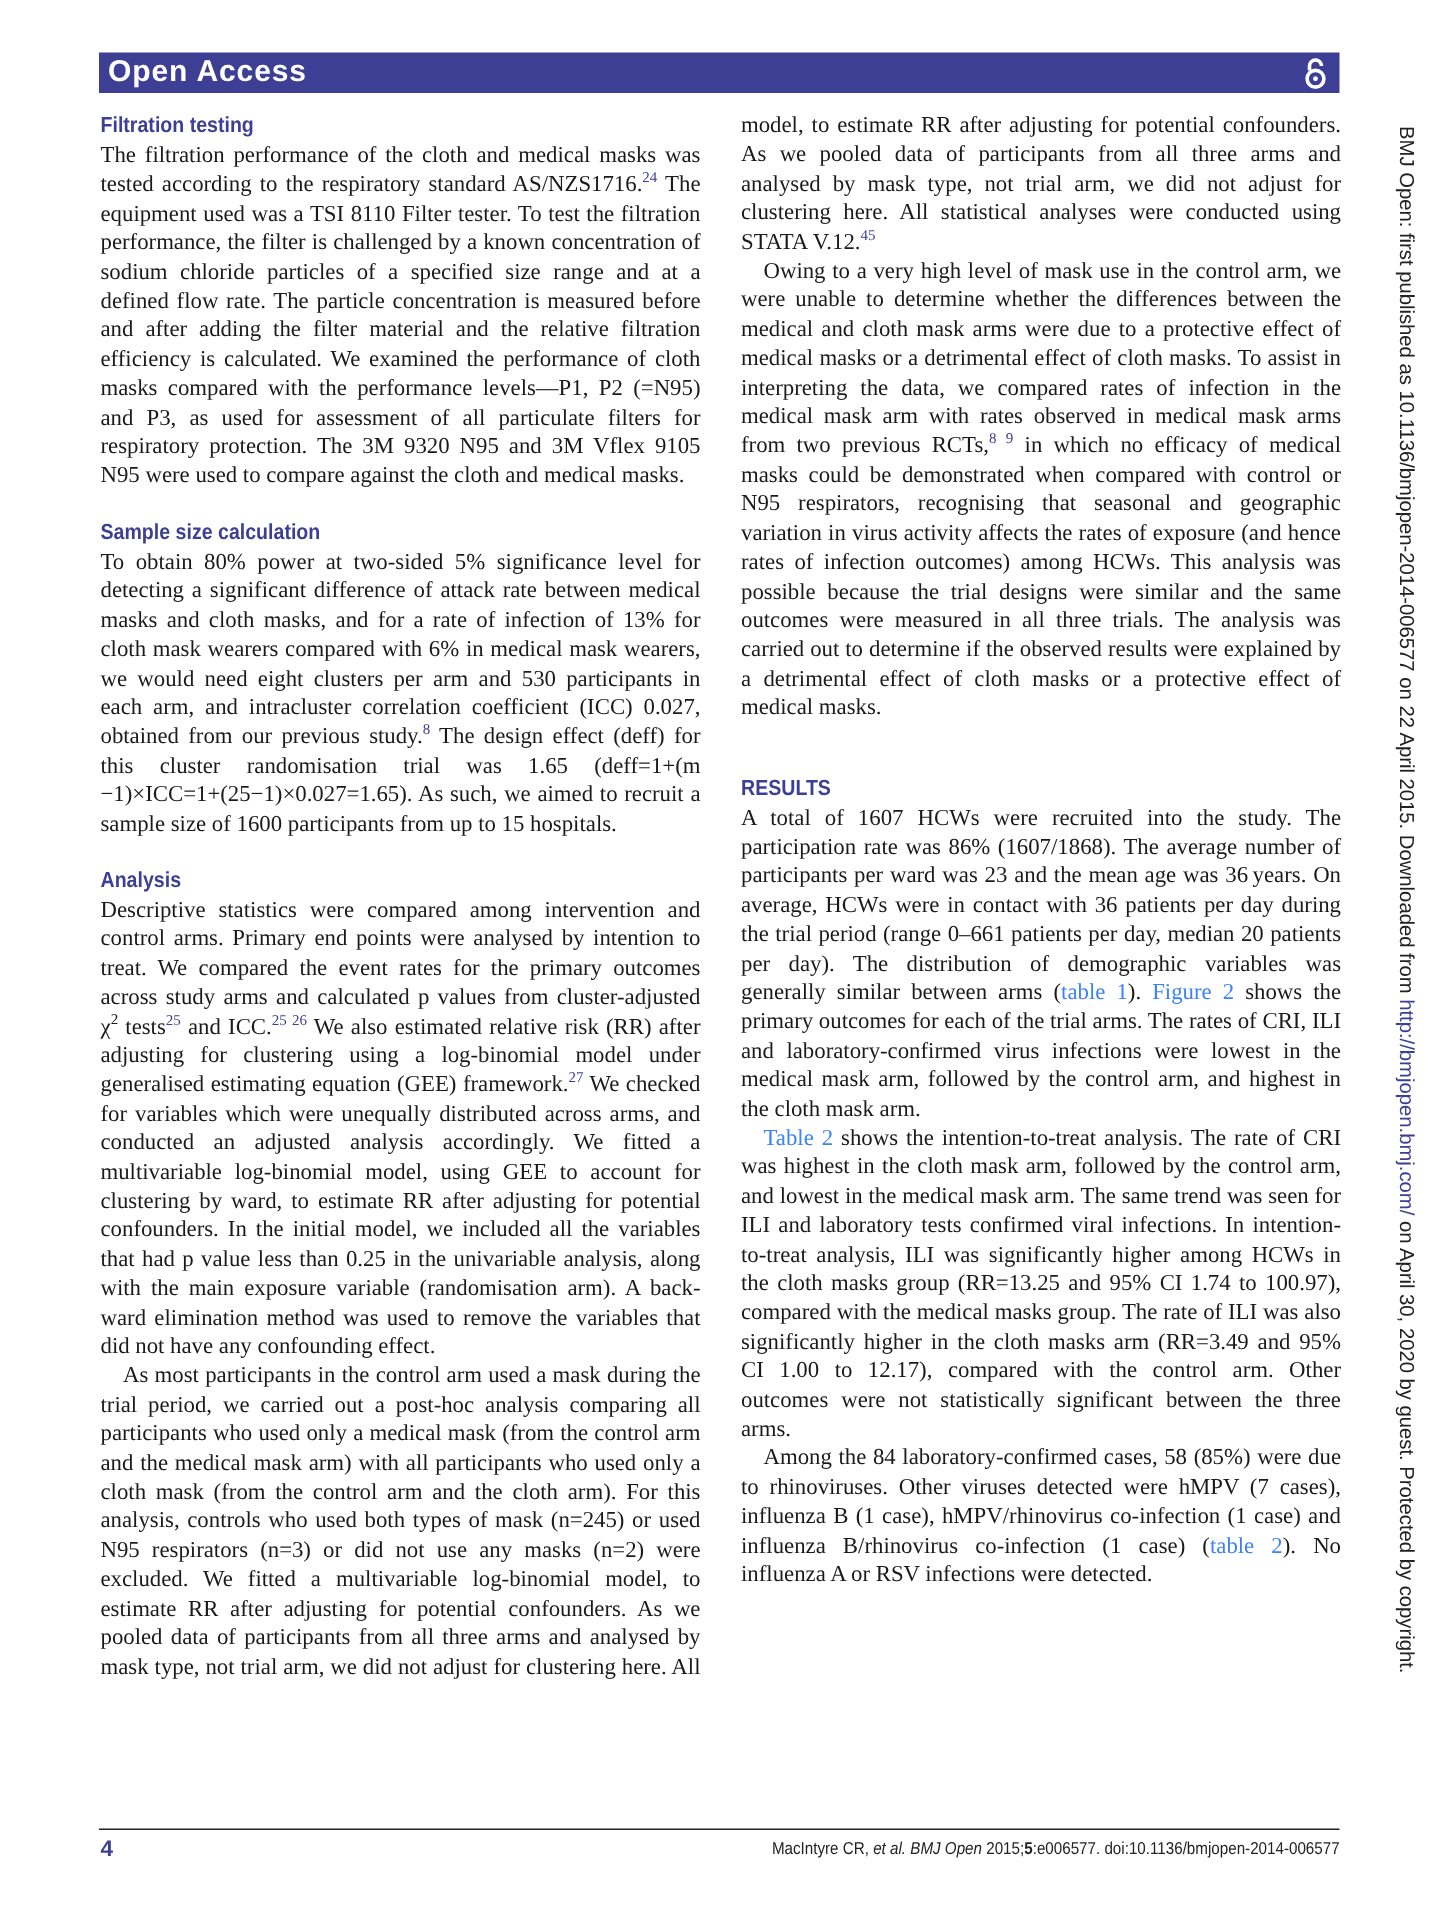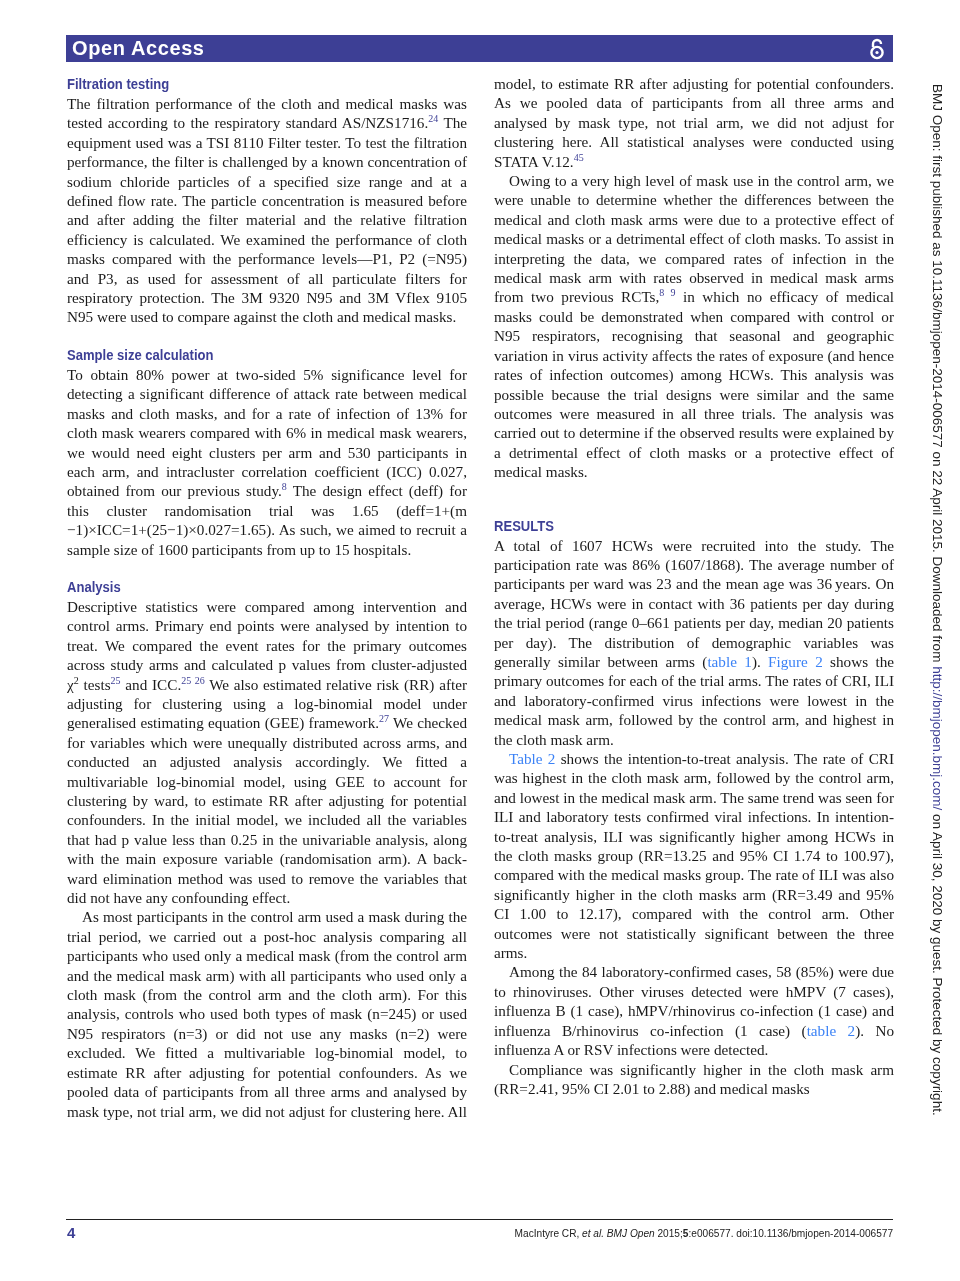--- a/index.html
+++ b/index.html
@@ -91,21 +91,20 @@
   </div>
 
   <div class="col col-right">
     <p class="body">model, to estimate RR after adjusting for potential con­founders. As we pooled data of participants from all three arms and analysed by mask type, not trial arm, we did not adjust for clustering here. All statistical analyses were conducted using STATA V.12.<sup class="ref">45</sup></p>
     <p class="body indent"><span>Owing to a very high level of mask use in the control arm, we were unable to determine whether the differ­ences between the medical and cloth mask arms were due to a protective effect of medical masks or a detri­mental effect of cloth masks. To assist in interpreting the data, we compared rates of infection in the medical mask arm with rates observed in medical mask arms from two previous RCTs,</span><sup class="ref">8 9</sup><span> in which no efficacy of medical masks could be demonstrated when compared with control or N95 respirators, recognising that sea­sonal and geographic variation in virus activity affects the rates of exposure (and hence rates of infection out­comes) among HCWs. This analysis was possible because the trial designs were similar and the same outcomes were measured in all three trials. The analysis was carried out to determine if the observed results were explained by a detrimental effect of cloth masks or a protective effect of medical masks.</span></p>
 
     <h3 class="section-heading results">RESULTS</h3>
     <p class="body"><span>A total of 1607 HCWs were recruited into the study. The participation rate was 86% (1607/1868). The average number of participants per ward was 23 and the mean age was 36 years. On average, HCWs were in contact with 36 patients per day during the trial period (range 0–661 patients per day, median 20 patients per day). The distribution of demographic variables was generally similar between arms (</span><a class="xref">table 1</a><span>). </span><a class="xref">Figure 2</a><span> shows the primary outcomes for each of the trial arms. The rates of CRI, ILI and laboratory-confirmed virus infections were lowest in the medical mask arm, followed by the control arm, and highest in the cloth mask arm.</span></p>
     <p class="body indent"><a class="xref">Table 2</a><span> shows the intention-to-treat analysis. The rate of CRI was highest in the cloth mask arm, followed by the control arm, and lowest in the medical mask arm. The same trend was seen for ILI and laboratory tests confirmed viral infections. In intention-to-treat analysis, ILI was significantly higher among HCWs in the cloth masks group (RR=13.25 and 95% CI 1.74 to 100.97), compared with the medical masks group. The rate of ILI was also significantly higher in the cloth masks arm (RR=3.49 and 95% CI 1.00 to 12.17), compared with the control arm. Other outcomes were not statistically signifi­cant between the three arms.</span></p>
     <p class="body indent"><span>Among the 84 laboratory-confirmed cases, 58 (85%) were due to rhinoviruses. Other viruses detected were hMPV (7 cases), influenza B (1 case), hMPV/rhinovirus co-infection (1 case) and influenza B/rhinovirus co-infection (1 case) (</span><a class="xref">table 2</a><span>). No influenza A or RSV infections were detected.</span></p>
-    <p class="body indent"><span>Compliance was significantly higher in the cloth mask arm (RR=2.41, 95% CI 2.01 to 2.88) and medical masks</span></p>
   </div>
 
   <div class="footer-rule"></div>
   <div class="page-number">4</div>
   <div class="citation"><span>MacIntyre CR, </span><i>et al.</i><i> BMJ Open</i><span> 2015;</span><b>5</b><span>:e006577. doi:10.1136/bmjopen-2014-006577</span></div>
 
   <div class="side-note"><span>BMJ Open: first published as 10.1136/bmjopen-2014-006577 on 22 April 2015. Downloaded from </span><a>http://bmjopen.bmj.com/</a><span> on April 30, 2020 by guest. Protected by copyright.</span></div>
 </div>
 
 </body></html>

